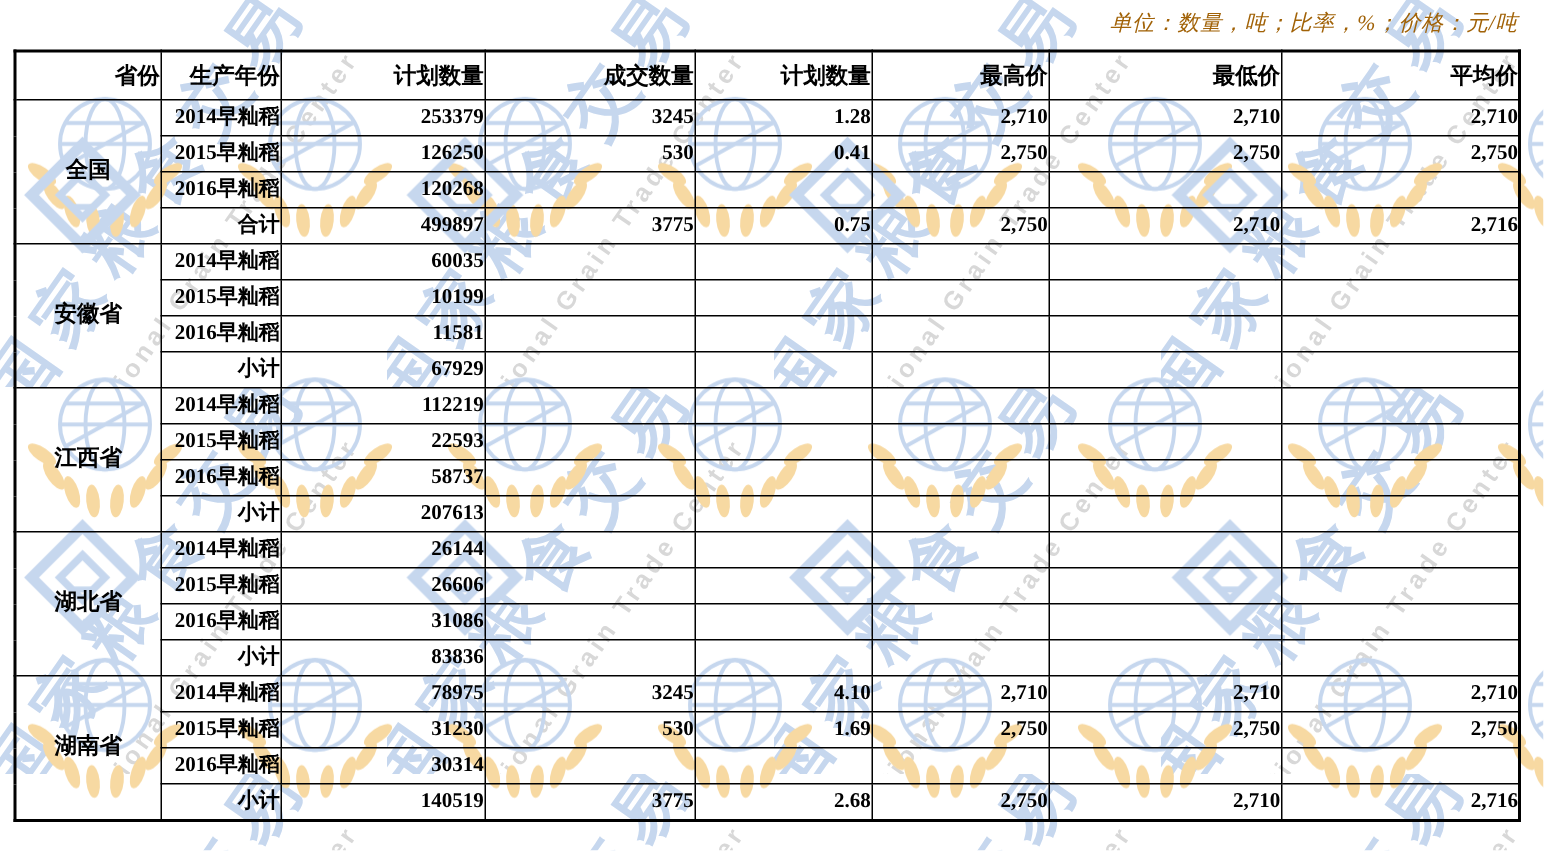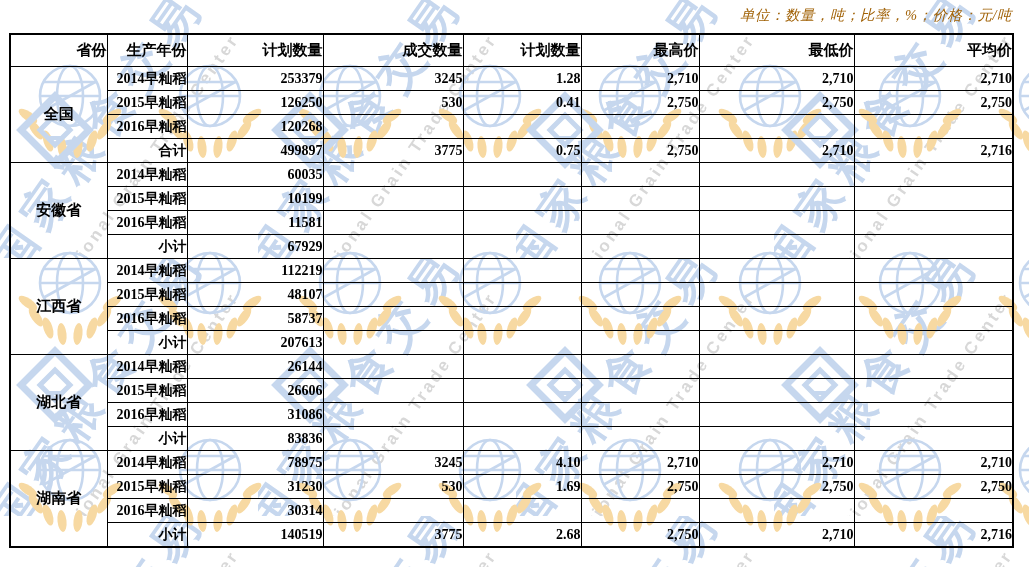--- a/index.html
+++ b/index.html
@@ -178,21 +178,21 @@
           <td class="year">2014早籼稻</td>
           <td class="num">112219</td>
           <td class="num"></td>
           <td class="num"></td>
           <td class="num"></td>
           <td class="num"></td>
           <td class="num"></td>
         </tr>
         <tr>
           <td class="year">2015早籼稻</td>
-          <td class="num">48107</td>
+          <td class="num">22593</td>
           <td class="num"></td>
           <td class="num"></td>
           <td class="num"></td>
           <td class="num"></td>
           <td class="num"></td>
         </tr>
         <tr>
           <td class="year">2016早籼稻</td>
           <td class="num">58737</td>
           <td class="num"></td>

